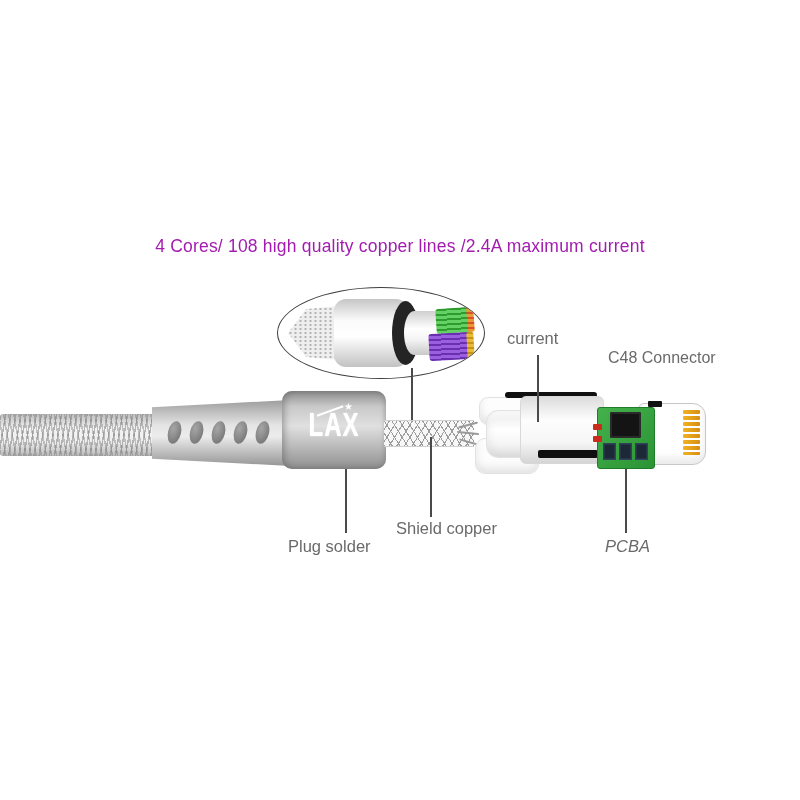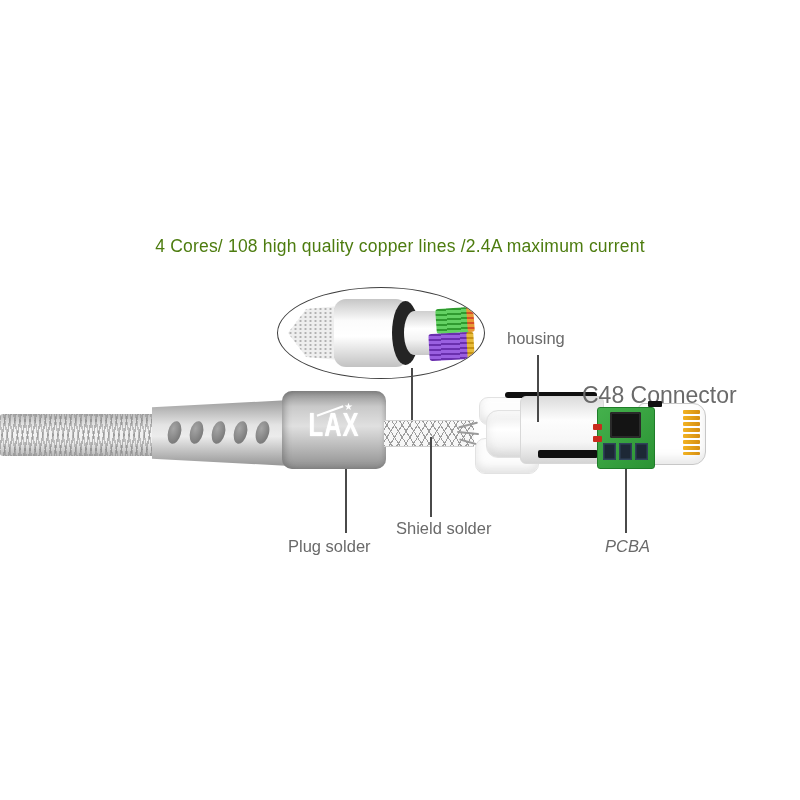--- a/index.html
+++ b/index.html
@@ -1,21 +1,21 @@
 <!DOCTYPE html>
 <html><head>
 <meta charset="utf-8">
 <style>
   html,body{margin:0;padding:0;background:#fff;}
   .stage{position:relative;width:800px;height:800px;background:#ffffff;overflow:hidden;
          font-family:"Liberation Sans", sans-serif;}
   .abs{position:absolute;}
 
   
-  .title{left:0;top:236px;width:800px;text-align:center;font-size:17.5px;color:#4d7c0f;letter-spacing:.2px;}
+  .title{left:0;top:236px;width:800px;text-align:center;font-size:17.5px;color:#a21caf;letter-spacing:.2px;}
   .callout{font-size:16.5px;color:#6a6a6a;white-space:nowrap;}
 
   
   .leader{width:1.5px;background:#4a4a4a;}
 
   
   .inset{left:277px;top:287px;width:206px;height:90px;border:1.2px solid #3f3f3f;border-radius:50%;
          background:#fff;overflow:hidden;}
   .tip-braid{left:10px;top:15px;width:70px;height:60px;
      clip-path:polygon(0 50%,26% 10%,100% 2%,100% 98%,26% 90%);
@@ -170,27 +170,27 @@
   <div class="abs pcb">
     <div class="chip-large"></div>
     <div class="red-bit" style="top:16px;"></div>
     <div class="red-bit" style="top:28px;"></div>
 
   <div class="chip-sm" style="left: 5px;"></div>
       <div class="chip-sm" style="left: 21px;"></div>
       <div class="chip-sm" style="left: 37px;"></div>
     </div>
 
-  <div class="abs callout" style="left:507px;top:329px;">housing</div>
+  <div class="abs callout" style="left:507px;top:329px;">current</div>
   <div class="abs leader" style="left:537px;top:355px;height:67px;"></div>
 
-  <div class="abs callout" style="left:582px;top:349px;font-size:23px;margin-top:33px;">C48 Connector</div>
+  <div class="abs callout" style="left:608px;top:349px;font-size:16px;">C48 Connector</div>
 
   <div class="abs leader" style="left:430px;top:437px;height:80px;"></div>
-  <div class="abs callout" style="left:396px;top:519px;">Shield solder</div>
+  <div class="abs callout" style="left:396px;top:519px;">Shield copper</div>
 
   <div class="abs leader" style="left:345px;top:469px;height:64px;"></div>
   <div class="abs callout" style="left:288px;top:537px;">Plug solder</div>
 
   <div class="abs leader" style="left:625px;top:465px;height:68px;"></div>
   <div class="abs callout" style="left:605px;top:537px;font-style:italic;">PCBA</div>
 
 </div>
 
 </body></html>

